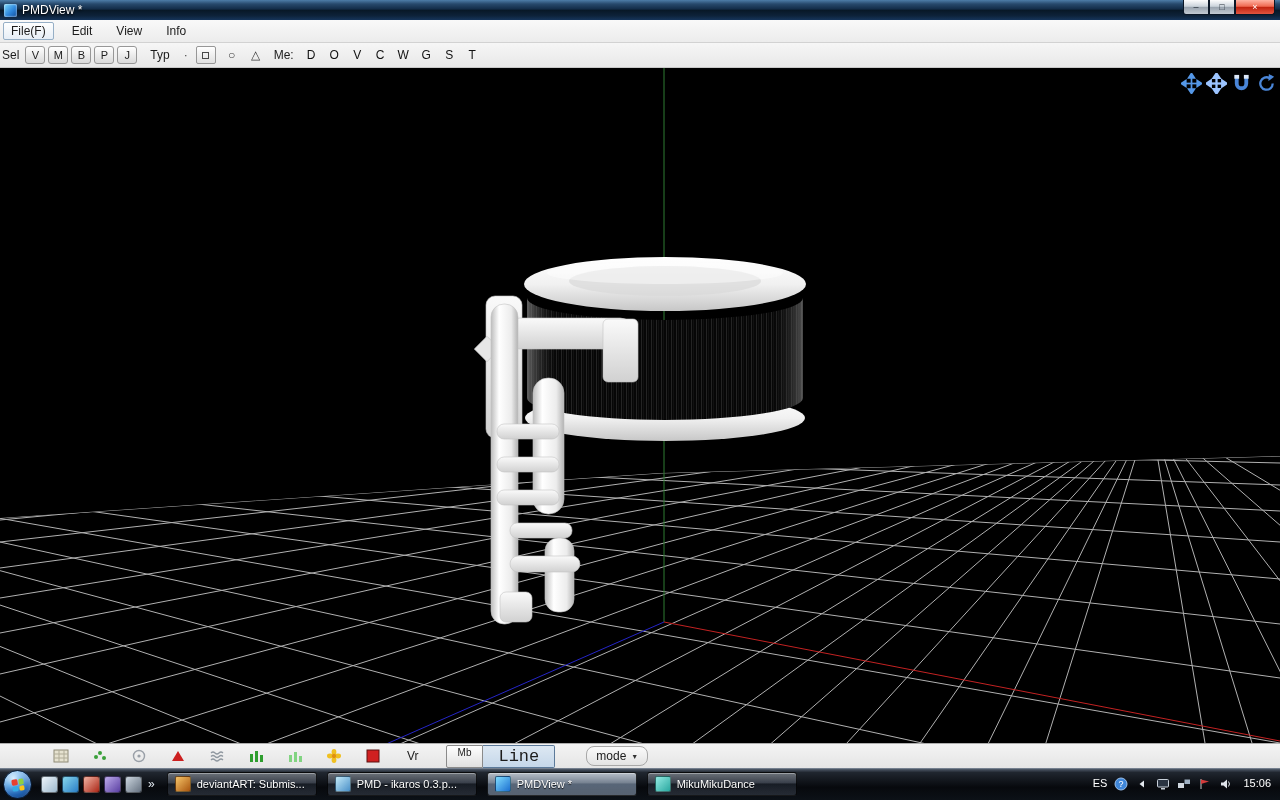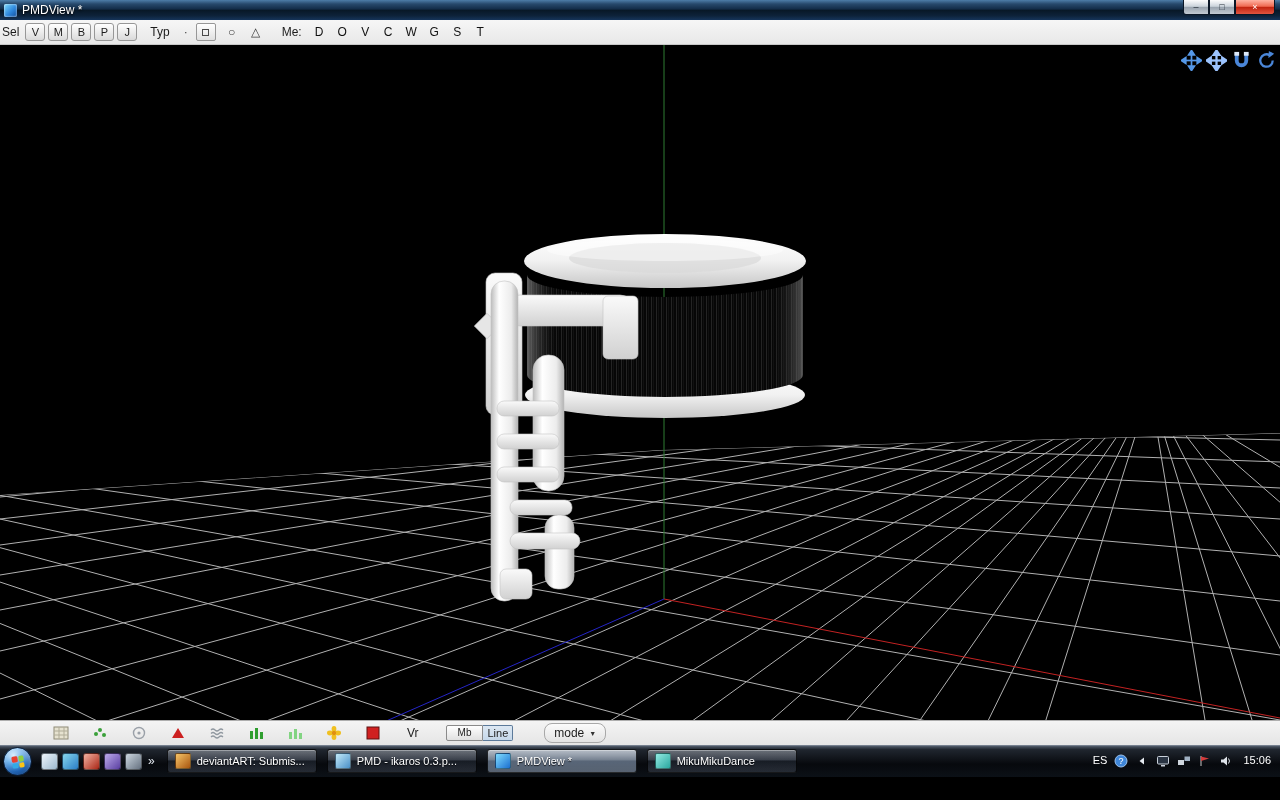--- a/index.html
+++ b/index.html
@@ -52,22 +52,22 @@
 
   
   .bottombar { height:25px; flex:none; display:flex; align-items:center; gap:21px;
     background:linear-gradient(#f4f4f4,#e5e5e5); border-top:1px solid #aeaeae;
     font-size:12px; color:#1c1c1c; padding-left:52px; }
   .bb-icon { width:18px; height:18px; flex:none; display:flex; align-items:center; justify-content:center; }
   .vr-label { margin-left:4px; }
   .mb-line-group { display:flex; margin-left:6px; }
   .mb-btn { font-size:10px; padding:1px 11px; border:1px solid #8a8a8a;
     background:linear-gradient(#fff,#e0e0e0); border-radius:2px 0 0 2px; }
-  .line-btn { font-size:11px; padding:1px 4px; border:1px solid #5c7globala9a; border:1px solid #5c7a9a; border-left:none;
-    background:linear-gradient(#dde8f3,#c5d7e9); border-radius:0 2px 2px 0; }
+  .line-btn { font-size:17px; padding:1px 15px; border:1px solid #5c7globala9a; border:1px solid #5c7a9a; border-left:none;
+    background:linear-gradient(#dde8f3,#c5d7e9); border-radius:0 2px 2px 0;font-family:Liberation Mono, monospace; }
   .mode-btn { display:flex; align-items:center; gap:5px; padding:2px 9px; margin-left:10px;
     border:1px solid #a8a8a8; border-radius:8px; background:linear-gradient(#fbfbfb,#e3e3e3); }
   .mode-arrow { font-size:7px; color:#333; }
 
   
   .taskbar { height:32px; flex:none; display:flex; align-items:center; color:#fff;
     background:linear-gradient(180deg,#8a95a4 0%,#46505e 5%,#20262f 14%,#07090d 60%,#0c1117 100%); }
   .start-orb { width:29px; height:29px; flex:none; margin:0 7px 0 3px; border-radius:50%; position:relative;
     background:radial-gradient(circle at 35% 28%,#d4ecff 0%,#5fa9e9 32%,#1f62b2 62%,#0a2c5e 100%);
     border:1px solid #0a1c34; box-shadow:inset 0 5px 7px rgba(255,255,255,.45); }
@@ -102,36 +102,42 @@
   <div class="titlebar">
     <span class="app-icon"></span>
     <span class="title-text">PMDView *</span>
     <div class="window-controls">
       <div class="wc-btn wc-min">–</div>
       <div class="wc-btn wc-max">□</div>
       <div class="wc-btn wc-close">×</div>
     </div>
   </div>
 
+  <div class="menubar">
+    <span class="menu-item menu-item--boxed">File(F)</span>
+    <span class="menu-item">Edit</span>
+    <span class="menu-item">View</span>
+    <span class="menu-item">Info</span>
+  </div>
 
   <div class="toolbar">
     <span class="tb-label">Sel</span>
     <span class="tb-btn">V</span>
     <span class="tb-btn">M</span>
     <span class="tb-btn">B</span>
     <span class="tb-btn">P</span>
     <span class="tb-btn">J</span>
     <span class="tb-label" style="margin-left:10px;">Typ</span>
     <span class="tb-dot">·</span>
     <span class="shape-btn">
       <span class="square-glyph"></span>
     </span>
     <span class="shape-flat">○</span>
     <span class="shape-flat">△</span>
-    <span class="tb-label" style="margin-left:12px;">Me:</span>
+    <span class="tb-label" style="margin-left:4px;">Me:</span>
     <span class="me-letter">D</span>
     <span class="me-letter">O</span>
     <span class="me-letter">V</span>
     <span class="me-letter">C</span>
     <span class="me-letter">W</span>
     <span class="me-letter">G</span>
     <span class="me-letter">S</span>
     <span class="me-letter">T</span>
   </div>
 

